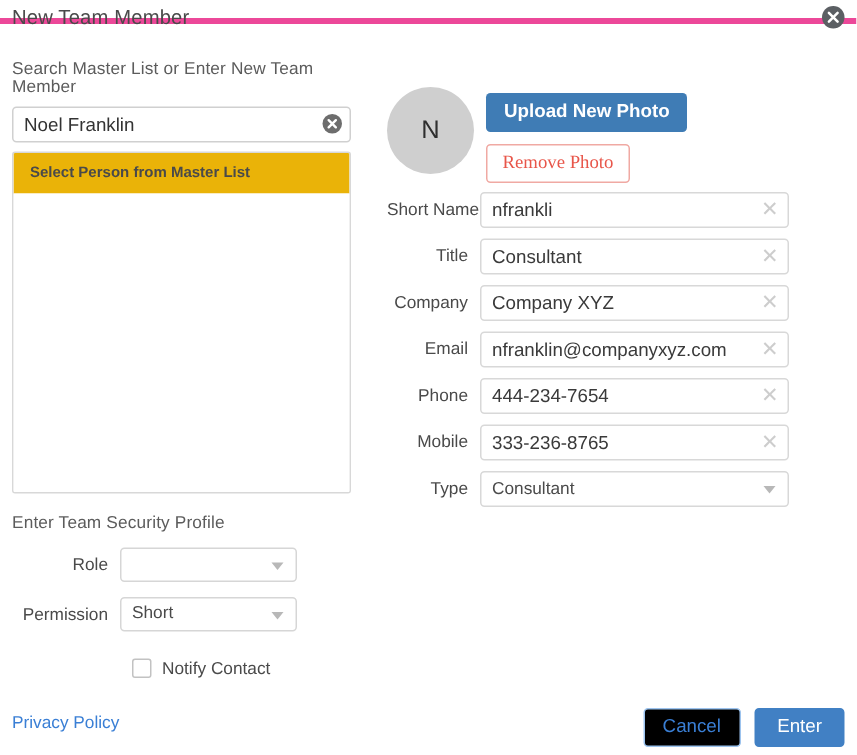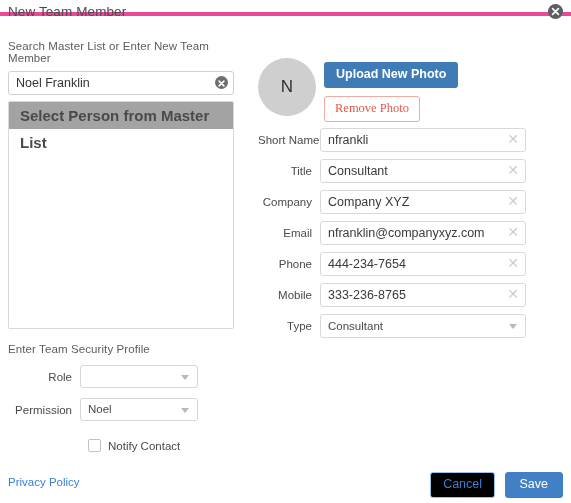--- a/index.html
+++ b/index.html
@@ -94,22 +94,22 @@
     height: 228px;
     box-sizing: border-box;
     border: 1px solid #d8d8d8;
     border-radius: 2px;
     background: #fff;
     overflow: hidden;
   }
   .master-list-header {
     height: 27px;
     line-height: 27px;
-    background: #a3a3a3;
-    font-size: 15px;
+    background: #eab308;
+    font-size: 10px;
     font-weight: bold;
     color: #4a4a4a;
     padding-left: 11px;
     box-sizing: border-box;
   }
   .master-list-body {
     background: #fff;
     height: 199px;
   }
 
@@ -386,21 +386,21 @@
     <div class="sec-label">Role</div>
     <div class="sec-select">
       <span class="sel-value"></span>
       <span class="caret-icon"></span>
     </div>
   </div>
 
   <div class="sec-row">
     <div class="sec-label">Permission</div>
     <div class="sec-select">
-      <span class="sel-value">Noel</span>
+      <span class="sel-value">Short</span>
       <span class="caret-icon"></span>
     </div>
   </div>
 
   <div class="notify-row">
     <span class="notify-checkbox"></span>
     <span class="notify-text">Notify Contact</span>
   </div>
 </div>
 
@@ -445,14 +445,14 @@
     <div class="field-label">Type</div>
     <div class="type-select">
       <span class="sel-value">Consultant</span>
       <span class="caret-icon"></span>
     </div>
   </div>
 </div>
 
 <div class="footer">
   <button class="cancel-btn">Cancel</button>
-  <button class="save-btn">Save</button>
+  <button class="save-btn">Enter</button>
 </div>
 
 </body></html>

